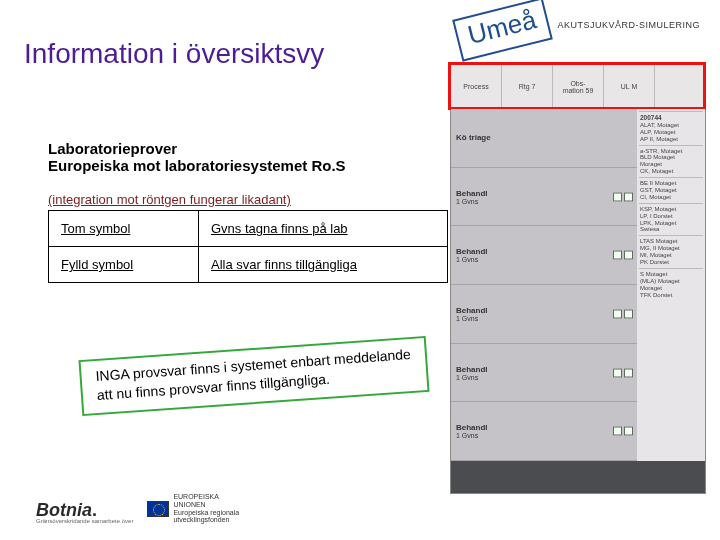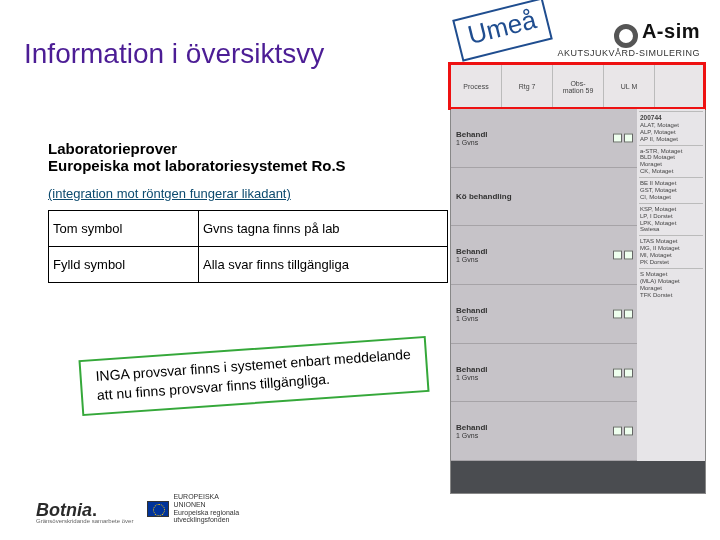--- a/index.html
+++ b/index.html
@@ -64,36 +64,37 @@
     font-weight: bold;
     color: #000;
   }
   .section .sub {
     font-size: 15px;
     font-weight: bold;
     color: #000;
   }
   .section .note {
     font-size: 13px;
-    color: #0c4a6e;
+    color: #7f1d1d;
     text-decoration: underline;
-    margin-top: 12px;
+    margin-top: 18px;
   }
   table.symbol-table {
     position: absolute;
     left: 48px;
     top: 210px;
     border-collapse: collapse;
     width: 400px;
     font-size: 13px;
   }
   table.symbol-table td {
     border: 1.5px solid #000;
-    padding: 10px 4px;
+    padding: 10px 12px;
     vertical-align: middle;
+    text-decoration: underline;
   }
   table.symbol-table td:first-child { width: 150px; }
   .note-box {
     position: absolute;
     left: 80px;
     top: 348px;
     border: 2.5px solid #35a83a;
     padding: 6px 14px 8px 14px;
     font-size: 14px;
     color: #000;
@@ -238,21 +239,20 @@
   }
 </style>
 </head>
 <body>
 
 <div class="page-title">Information i översiktsvy</div>
 
 <div class="stamp">Umeå</div>
 
 <div class="asim-logo">
-  <div><span class="dot"></span><span class="big">A-sim</span></div>
   <div>AKUTSJUKVÅRD-SIMULERING</div>
 </div>
 
 <div class="section">
   <h2>Laboratorieprover</h2>
   <div class="sub">Europeiska mot laboratoriesystemet Ro.S</div>
   <div class="note">(integration mot röntgen fungerar likadant)</div>
 </div>
 
 <table class="symbol-table">
@@ -310,29 +310,29 @@
     <div class="tab last">
       <span></span>
         <span></span>
     </div>
   </div>
   <div class="red-frame"></div>
 
   <div class="shot-body">
     <div class="col-main">
       <div class="row">
+        <span class="rl">Kö triage</span>
+      </div>
+      <div class="row">
         <span class="rl">Behandl</span>
         <span>1 Gvns</span>
         <div class="mini-icons">
             <span></span>
             <span></span>
           </div>
-      </div>
-      <div class="row">
-        <span class="rl">Kö behandling</span>
       </div>
       <div class="row">
         <span class="rl">Behandl</span>
         <span>1 Gvns</span>
         <div class="mini-icons">
             <span></span>
             <span></span>
           </div>
       </div>
       <div class="row">

